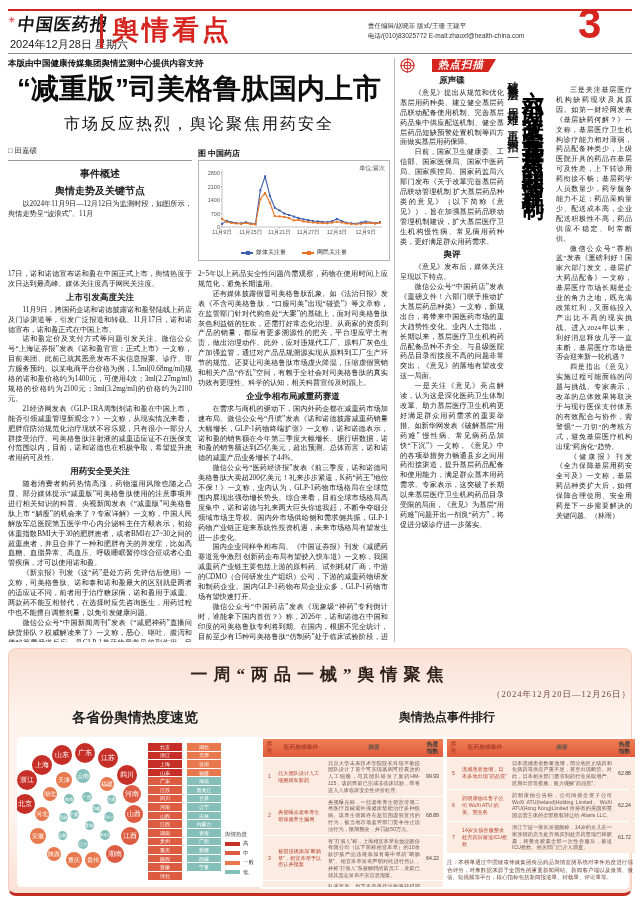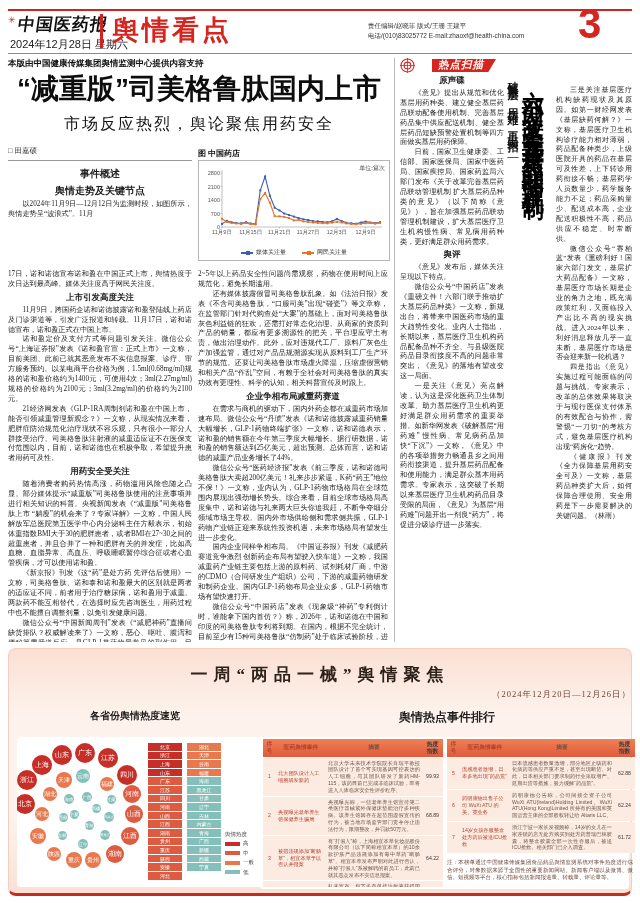--- a/index.html
+++ b/index.html
@@ -57,21 +57,21 @@
   .vtitle{position:absolute;left:518px;top:72px;height:572px;writing-mode:vertical-rl;text-orientation:upright;
         font-size:22px;font-weight:900;letter-spacing:6px;color:#000;}
   .colB{position:absolute;left:556px;top:86px;width:76px;height:556px;font-size:7px;line-height:9.9px;overflow:hidden;}
   
   .weekly{position:absolute;left:8px;top:648px;width:624px;height:248px;border-radius:8px;
         background:linear-gradient(180deg,#fbe0d4,#fdf3ec 28%,#fdf3ec 70%,#fbe0d4);
         border:1px solid #f3cdbd;border-bottom:3px solid #c62a20;box-sizing:border-box;}
   .w-title{position:absolute;left:0;top:14px;width:100%;text-align:center;font-size:17px;font-weight:bold;
         letter-spacing:6px;color:#2d211a;}
   .w-date{position:absolute;left:0;top:40px;width:100%;text-align:right;font-size:8.5px;color:#6d4538;letter-spacing:1px;}
-  .w-map-title{position:absolute;left:0;top:60px;width:252px;text-align:center;font-size:10px;font-weight:bold;color:#1f1f1f;}
+  .w-map-title{position:absolute;left:0;top:60px;width:252px;text-align:center;font-size:14px;font-weight:bold;color:#1f1f1f;}
   .w-rank-title{position:absolute;left:252px;top:60px;width:372px;text-align:center;font-size:12px;font-weight:bold;color:#1f1f1f;}
   .map-panel{position:absolute;left:8px;top:88px;width:246px;height:150px;background:#fff;border-radius:4px;overflow:hidden;}
   .rank-panel{position:absolute;left:250px;top:88px;width:370px;height:152px;background:#fff;border-radius:4px;}
   .bubble{position:absolute;border-radius:50%;display:flex;align-items:center;justify-content:center;color:#fff;
         font-family:"Liberation Sans","DejaVu Sans",sans-serif;white-space:nowrap;}
   .heat-col{position:absolute;top:6px;}
   .heat-row{width:34px;height:7.6px;margin-bottom:1px;color:#fff;font-size:5px;display:flex;align-items:center;
         justify-content:center;font-family:"Liberation Sans","DejaVu Sans",sans-serif;}
   .legend{position:absolute;left:208px;top:94px;font-family:"Liberation Sans","DejaVu Sans",sans-serif;}
   .legend-title{font-size:5.5px;color:#444;margin-bottom:2px;}

